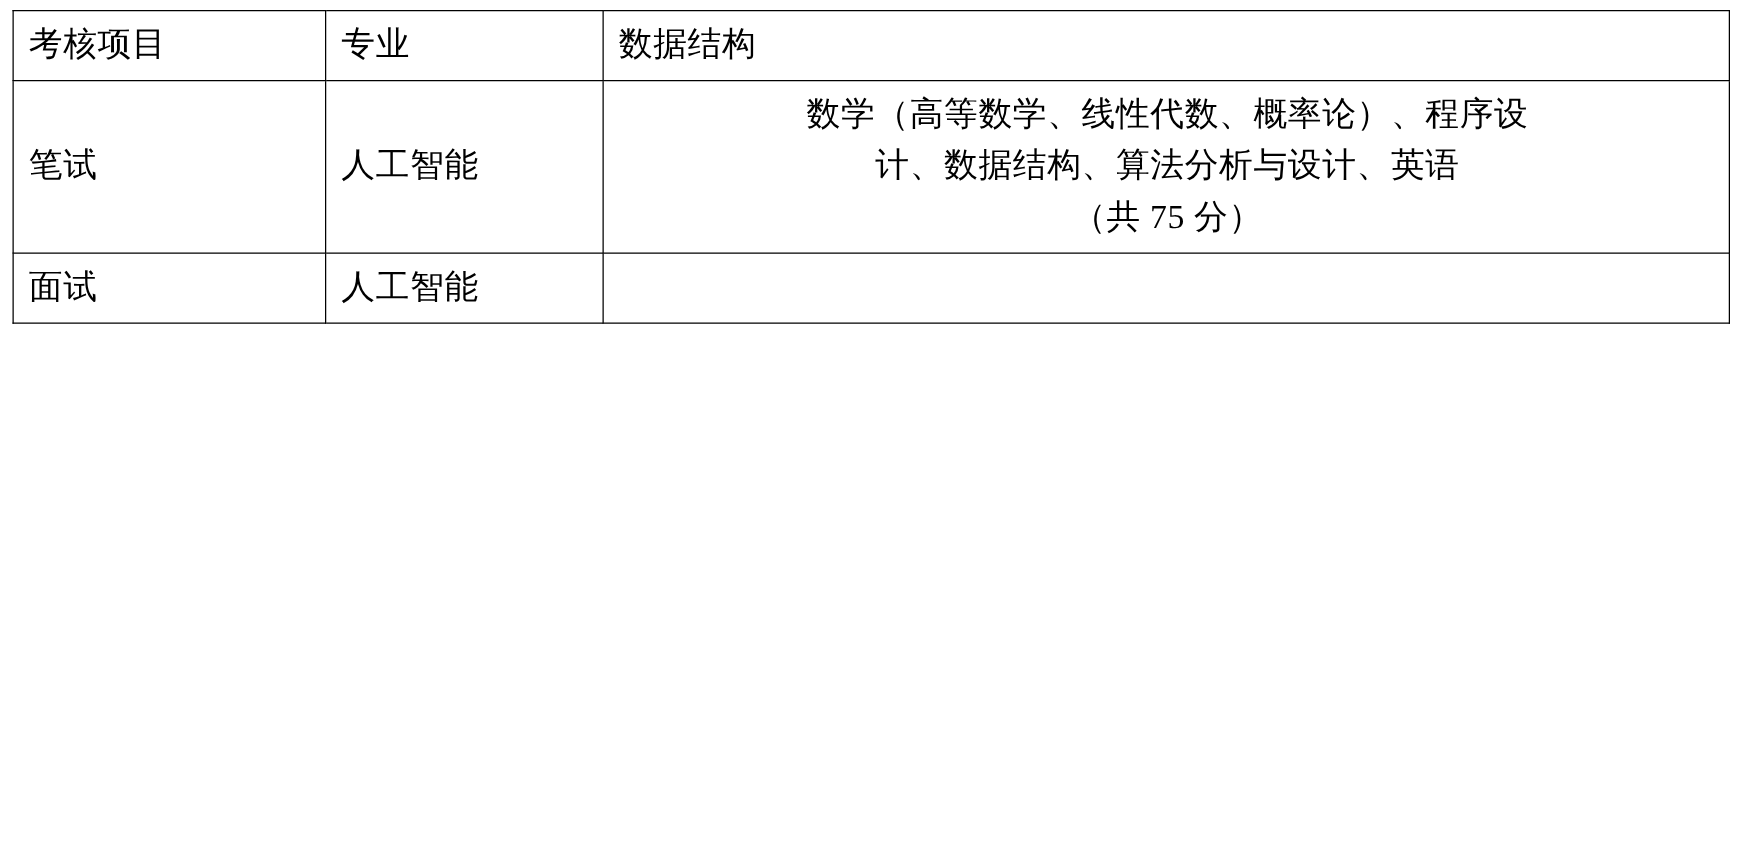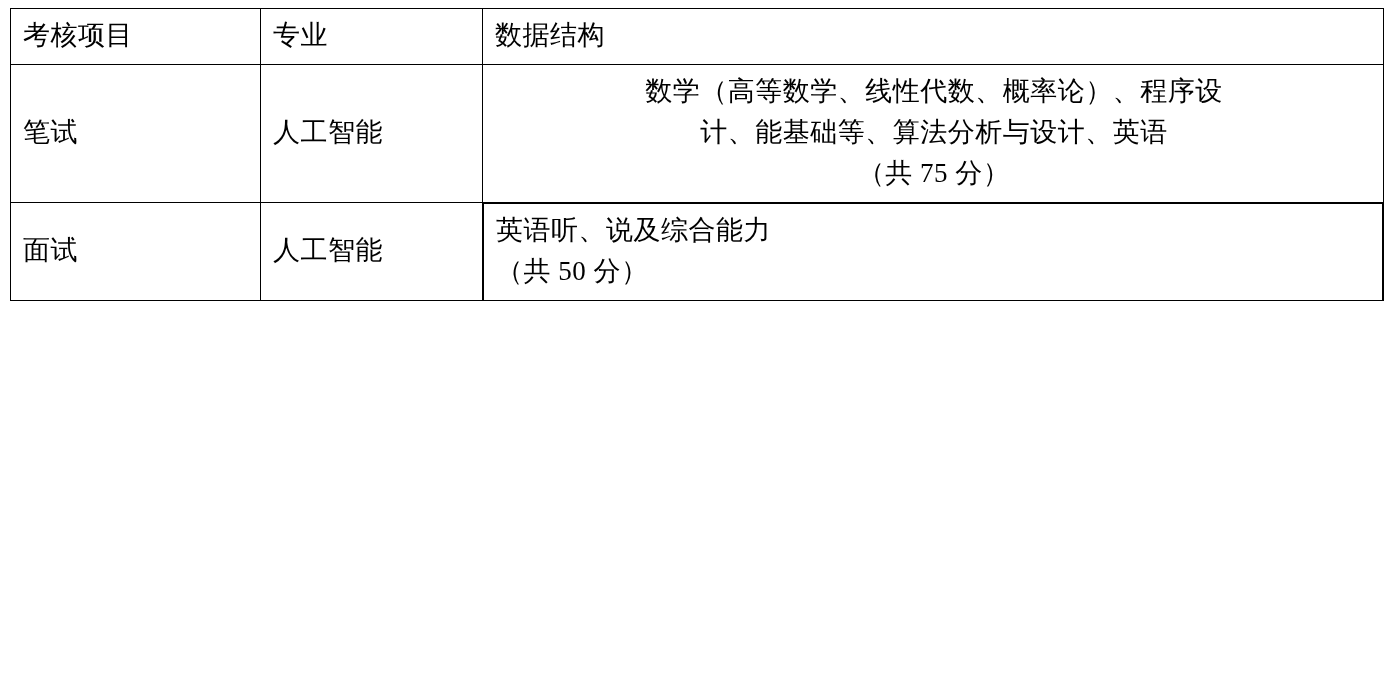--- a/index.html
+++ b/index.html
@@ -81,36 +81,30 @@
         <td class="cell-center">考核项目</td>
         <td class="cell-center">专业</td>
         <td class="cell-center">数据结构</td>
       </tr>
 
       <tr>
         <td class="cell-center">笔试</td>
         <td class="cell-center">人工智能</td>
         <td class="content-cell">
           <span class="line">数学（高等数学、线性代数、概率论）、程序设</span>
-          <span class="line">计、能基础等、算法分析与设计、英语</span>
+          <span class="line">计、数据结构、算法分析与设计、英语</span>
           <span class="line">（共 75 分）</span>
         </td>
       </tr>
 
       <tr>
         <td class="cell-center">面试</td>
         <td class="cell-center">人工智能</td>
         <td class="no-pad">
           <table class="nested">
             <tbody>
-              <tr>
-                <td>
-                  <span class="line">英语听、说及综合能力</span>
-                  <span class="line">（共 50 分）</span>
-                </td>
-              </tr>
             </tbody>
           </table>
         </td>
       </tr>
     </tbody>
   </table>
 </div>
 
 </body></html>

